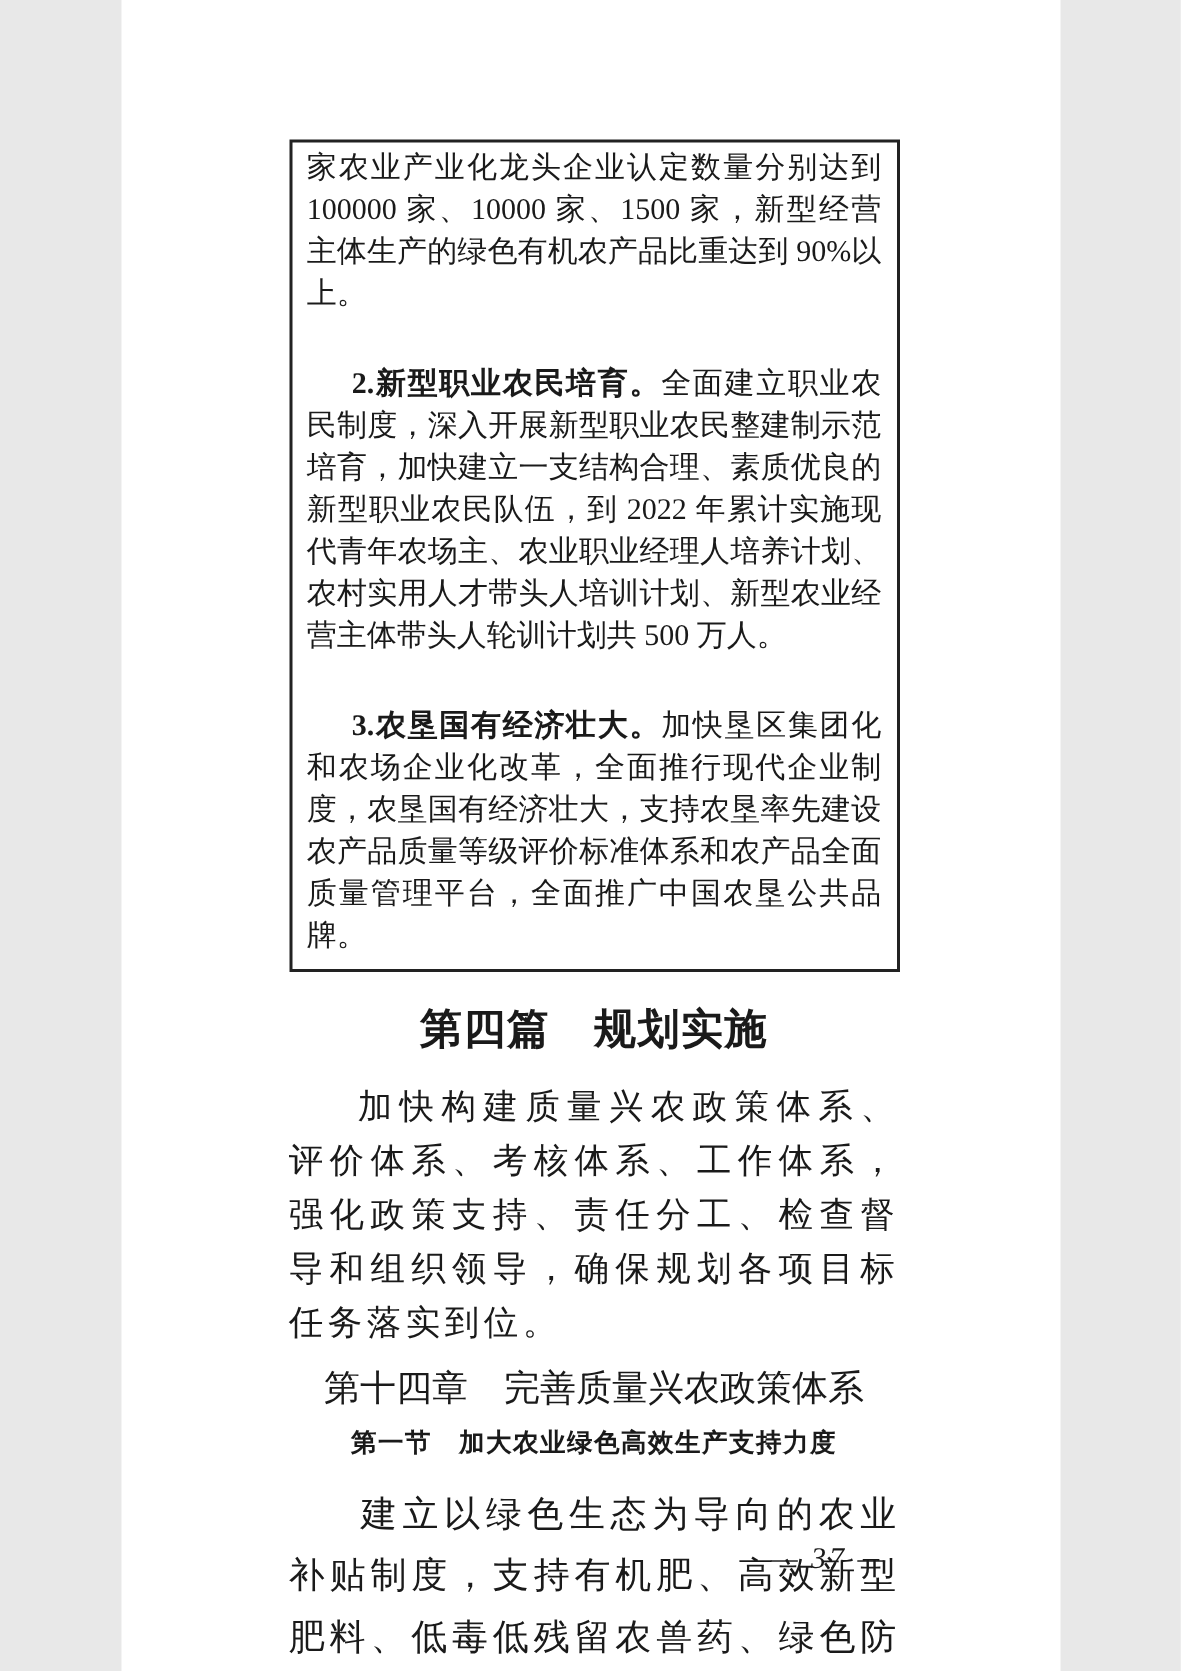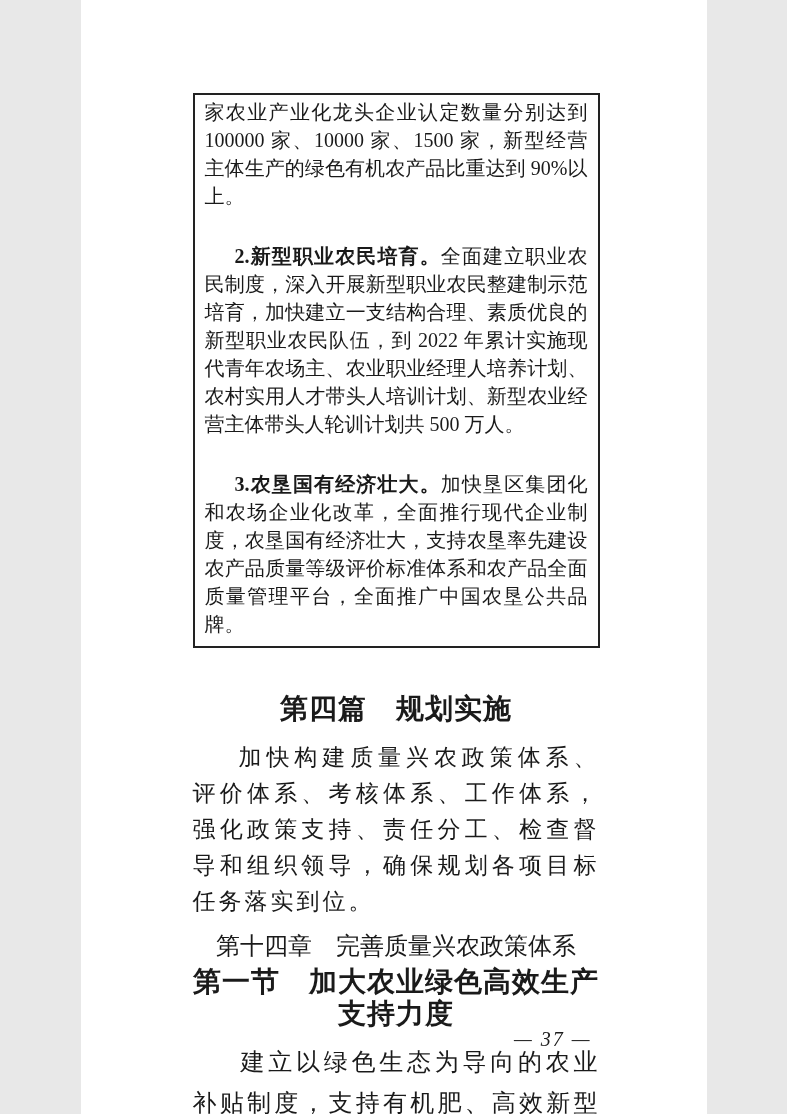--- a/index.html
+++ b/index.html
@@ -19,23 +19,23 @@
     border: 2px solid #222222;
     padding: 3px 10px 8px 10px;
     font-size: 20px;
     line-height: 28px;
     text-align: justify;
   }
   .excerpt-box p { text-align: justify; }
   .excerpt-box p.indent { text-indent: 1.5em; margin-top: 32px; }
   .excerpt-box b { font-weight: bold; }
   .part-title {
-    margin-top: 44px;
+    margin-top: 24px;
     text-align: center;
-    font-family: Liberation Sans, sans-serif;
+    font-family: Liberation Mono, monospace;
     font-weight: bold;
     font-size: 28px;
     line-height: 34px;
     letter-spacing: 1px;
   }
   .intro {
     margin-top: 14px;
     font-size: 23px;
     line-height: 36px;
     letter-spacing: 3px;
@@ -48,21 +48,21 @@
     text-align: center;
     font-family: "Liberation Sans", "DejaVu Sans", sans-serif;
     font-weight: normal;
     font-size: 24px;
     line-height: 32px;
   }
   .section-title {
     margin-top: 4px;
     text-align: center;
     font-weight: bold;
-    font-size: 28px;
+    font-size: 17px;
     line-height: 32px;
     letter-spacing: 1px;
   }
   .body-text {
     margin-top: 12px;
     font-size: 24px;
     line-height: 41px;
     letter-spacing: 2px;
     text-indent: 2em;
     text-align: justify;

